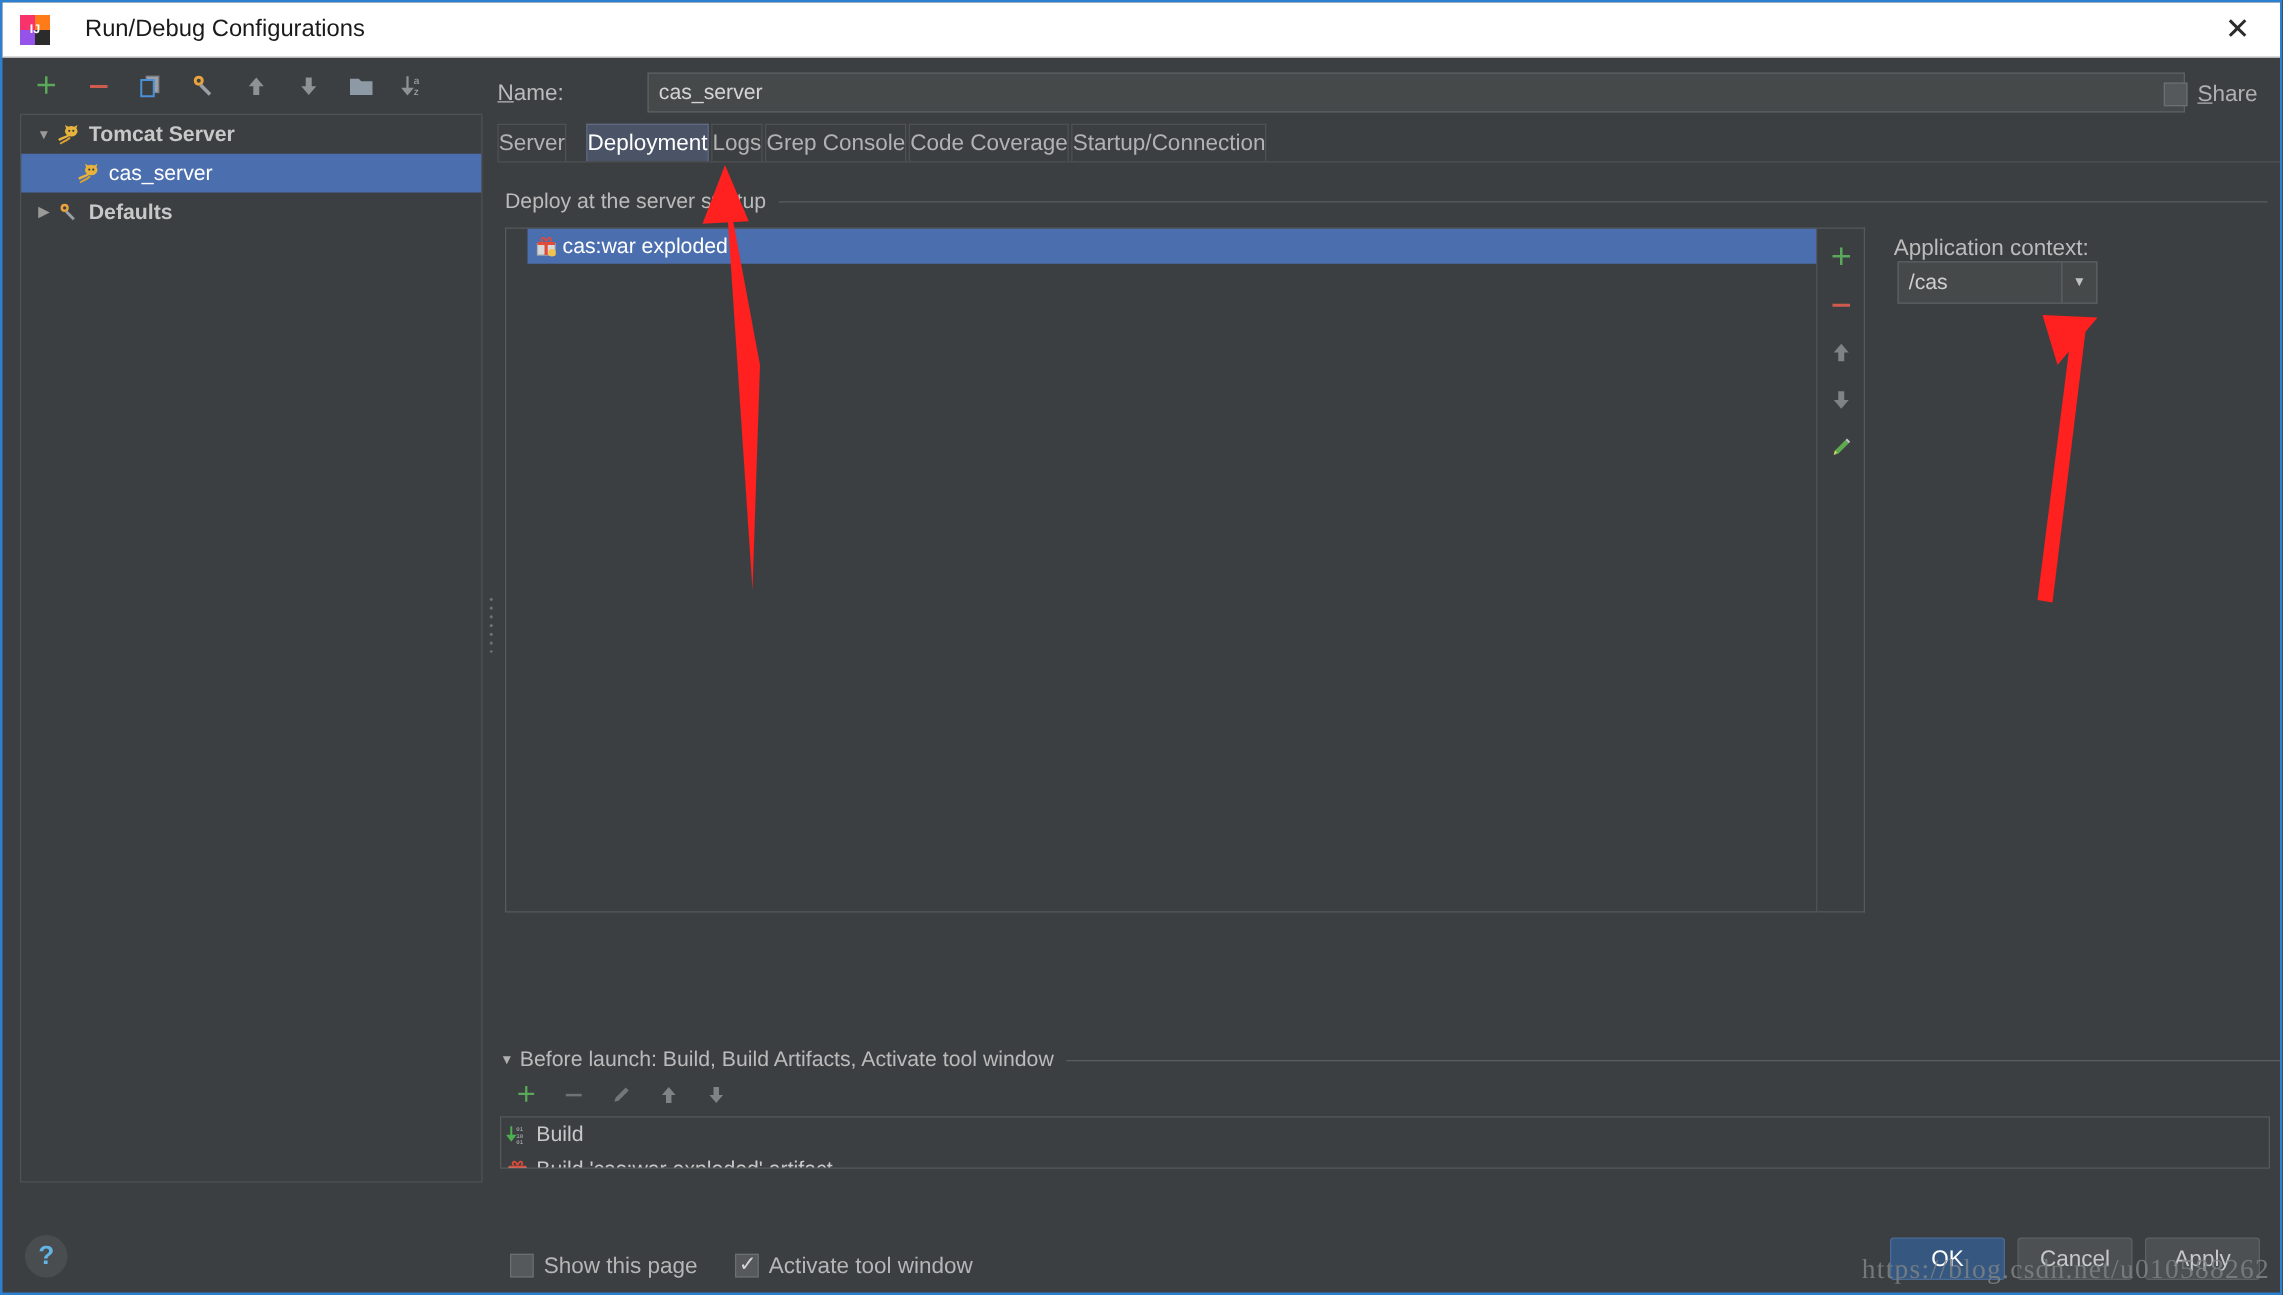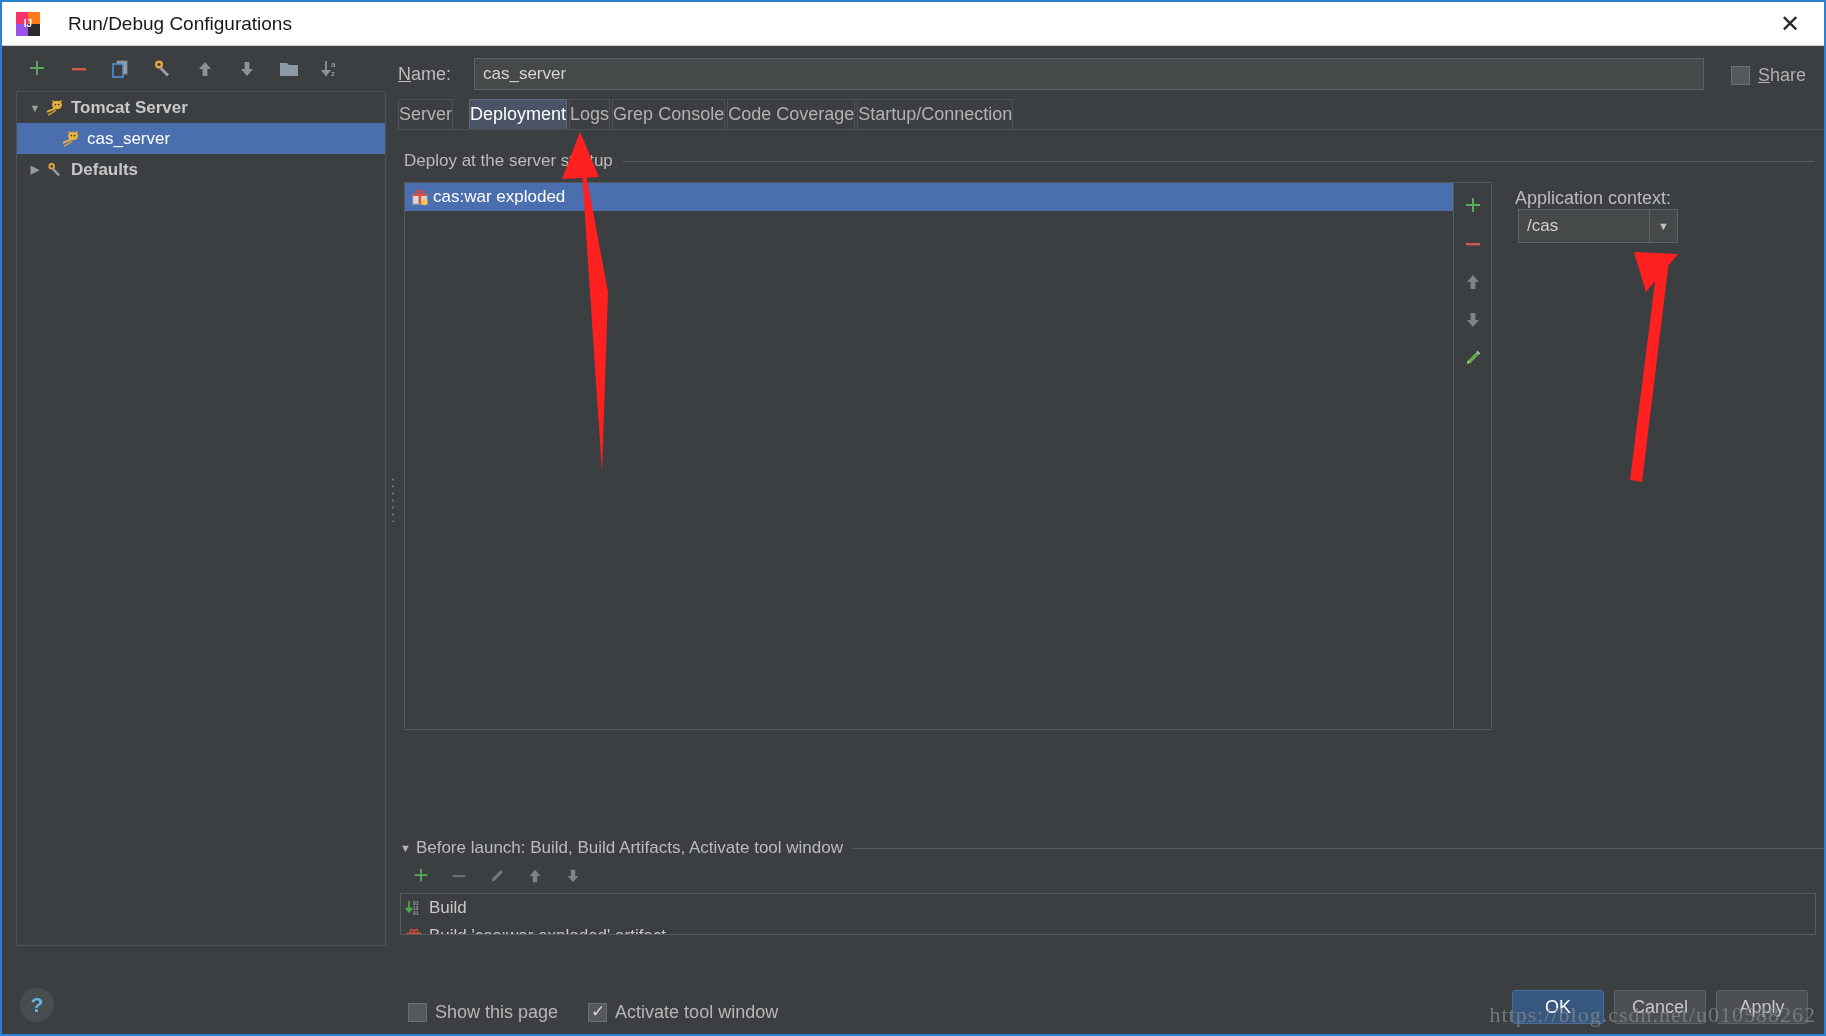--- a/index.html
+++ b/index.html
@@ -114,21 +114,21 @@
   }
 
   
   .rightpane {
     position: absolute; left: 396px; top: 45px;
     width: 1426px; height: 903px;
   }
   .namerow {
     position: absolute; left: 0; top: 6px;
     width: 1426px; height: 42px;
-    display: flex; align-items: center;
+    display: flex; align-items: center; gap: 44px;
   }
   .namelabel {
     color: #bbbbbb; font-size: 18px; width: 76px; padding-left: 0px;
   }
   .namelabel u { text-decoration: underline; }
   .nameinput {
     width: 1230px; height: 32px;
     background: #45494a; border: 1px solid #5e6264;
     color: #d4d4d4; font-size: 17px; padding: 0 8px;
     font-family: "Liberation Sans", sans-serif;
@@ -184,20 +184,21 @@
     display: flex; align-items: center;
   }
   .sectionhdr .txt { color: #bbbbbb; font-size: 17px; white-space: nowrap; }
   .sectionhdr .rule { flex: 1; height: 1px; background: #5a5e60; margin-left: 10px; }
 
   .deploy-area {
     position: absolute; left: 6px; top: 52px;
     width: 1050px; height: 548px;
     background: #3c3f41;
     border: 1px solid #555a5c;
+    padding-left: 17px;
   }
   .deployrow {
     height: 28px; display: flex; align-items: center;
     padding-left: 6px; color: #c8c8c8; font-size: 17px;
     cursor: pointer;
   }
   .deployrow.sel { background: #4b6eaf; color: #ffffff; }
   .deployrow .dicon { width: 22px; flex: 0 0 auto; display:flex; align-items:center; }
 
   .vtoolbar {

